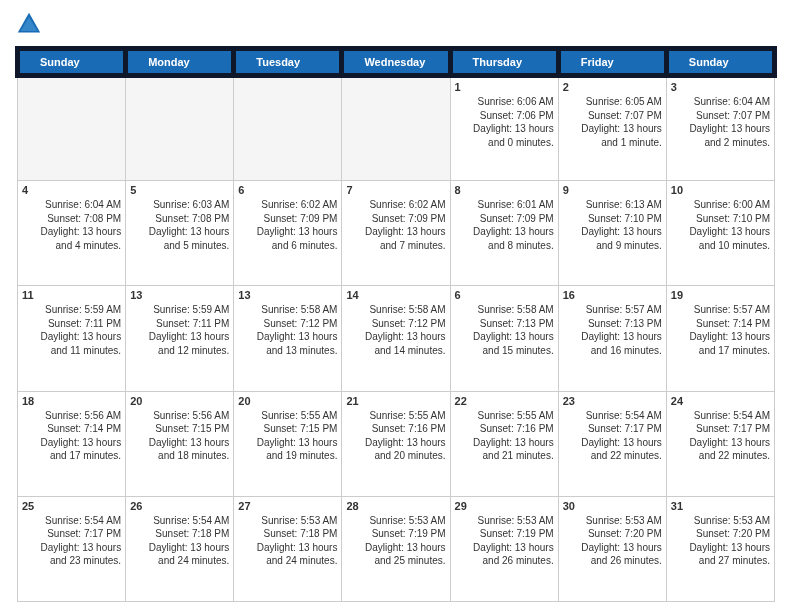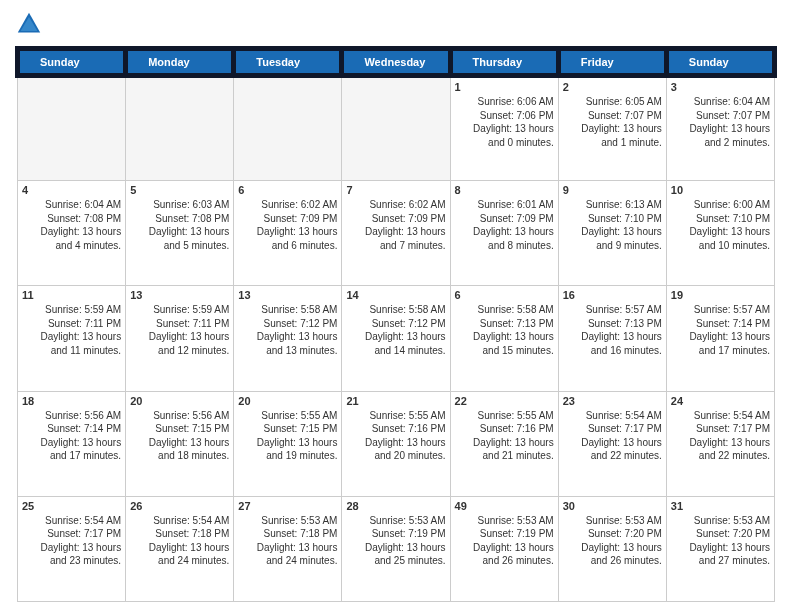--- a/index.html
+++ b/index.html
@@ -338,21 +338,21 @@
 and 24 minutes.</div>
           </td>
           <td>
             <span class="day-num">28</span>
             <div class="day-info">Sunrise: 5:53 AM
 Sunset: 7:19 PM
 Daylight: 13 hours
 and 25 minutes.</div>
           </td>
           <td>
-            <span class="day-num">49</span>
+            <span class="day-num">29</span>
             <div class="day-info">Sunrise: 5:53 AM
 Sunset: 7:19 PM
 Daylight: 13 hours
 and 26 minutes.</div>
           </td>
           <td>
             <span class="day-num">30</span>
             <div class="day-info">Sunrise: 5:53 AM
 Sunset: 7:20 PM
 Daylight: 13 hours

